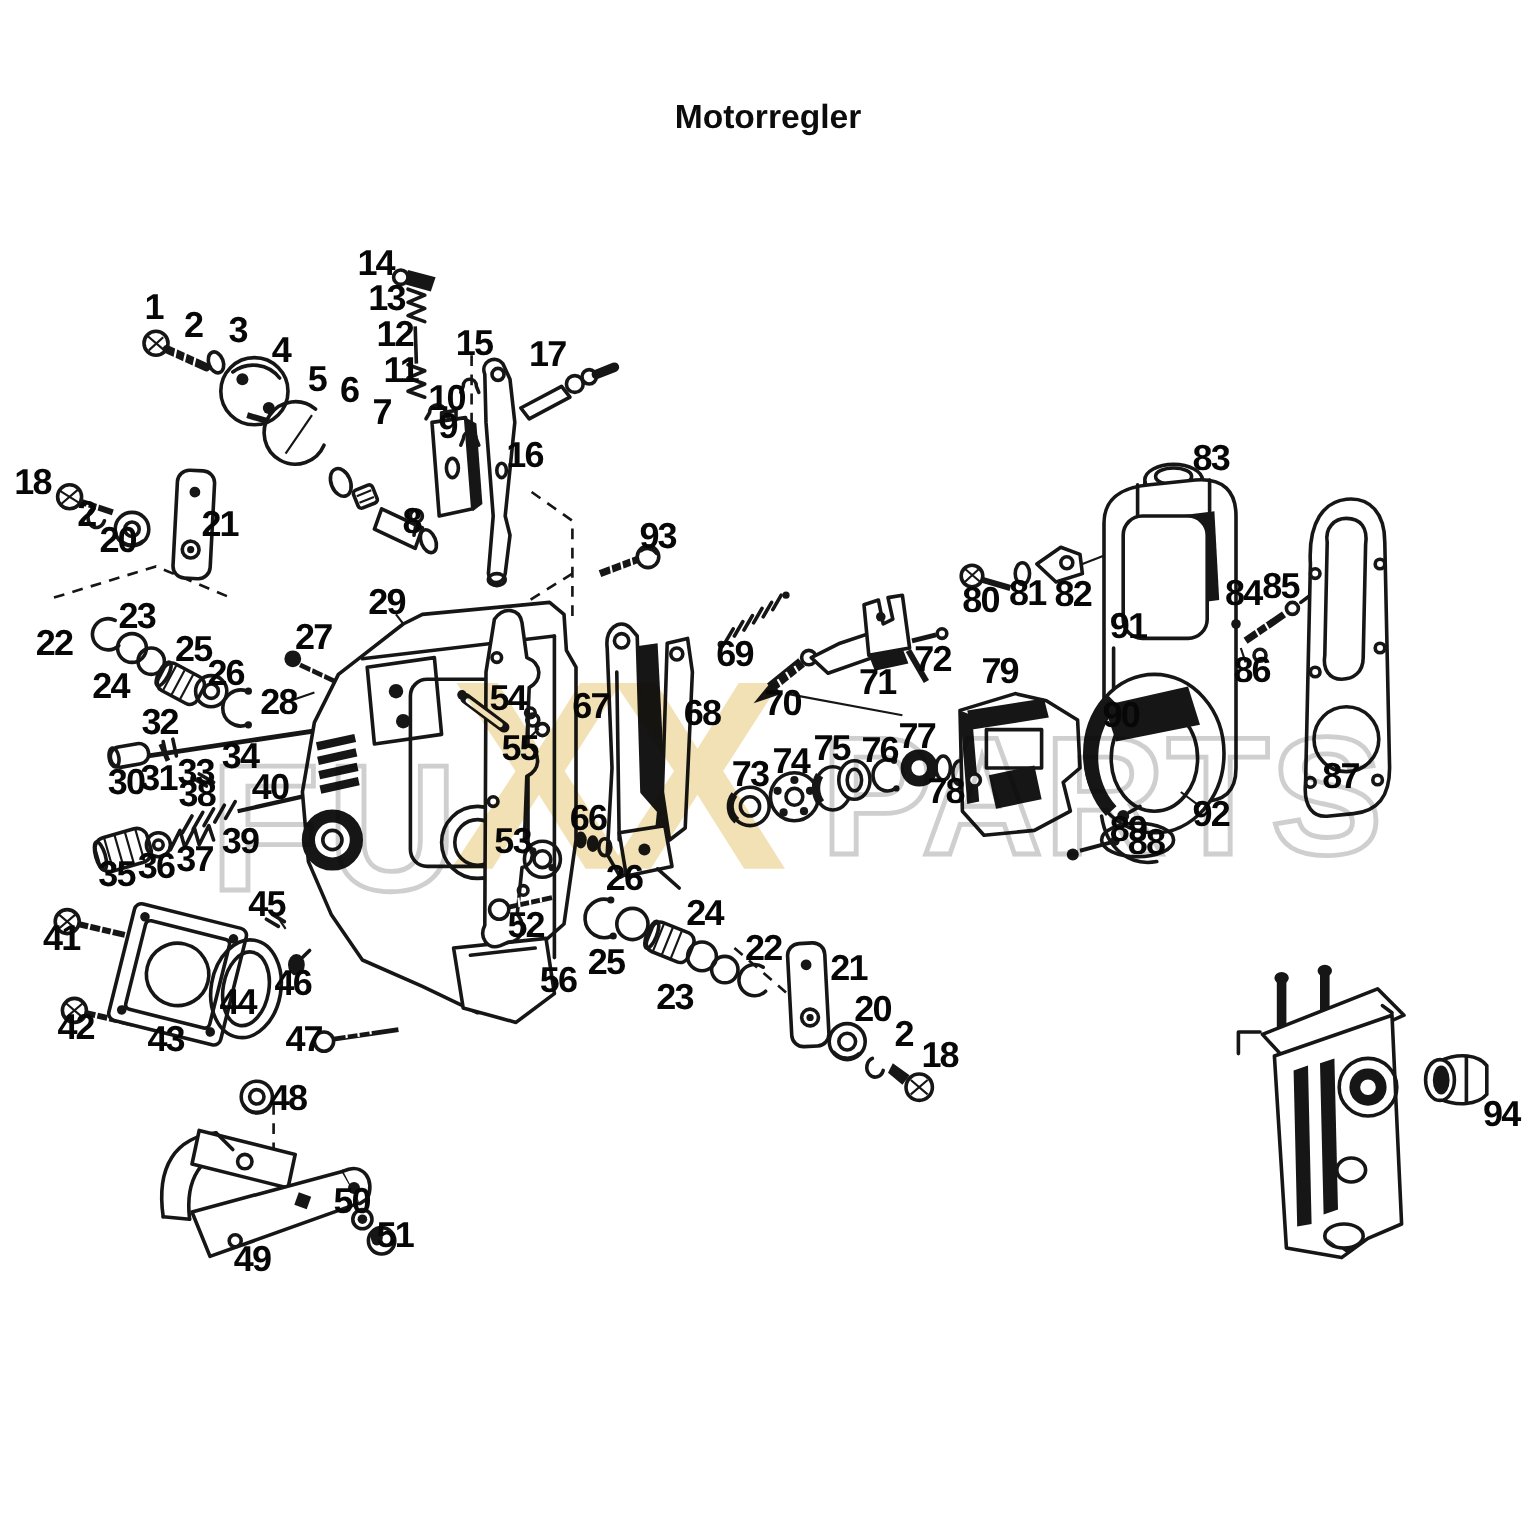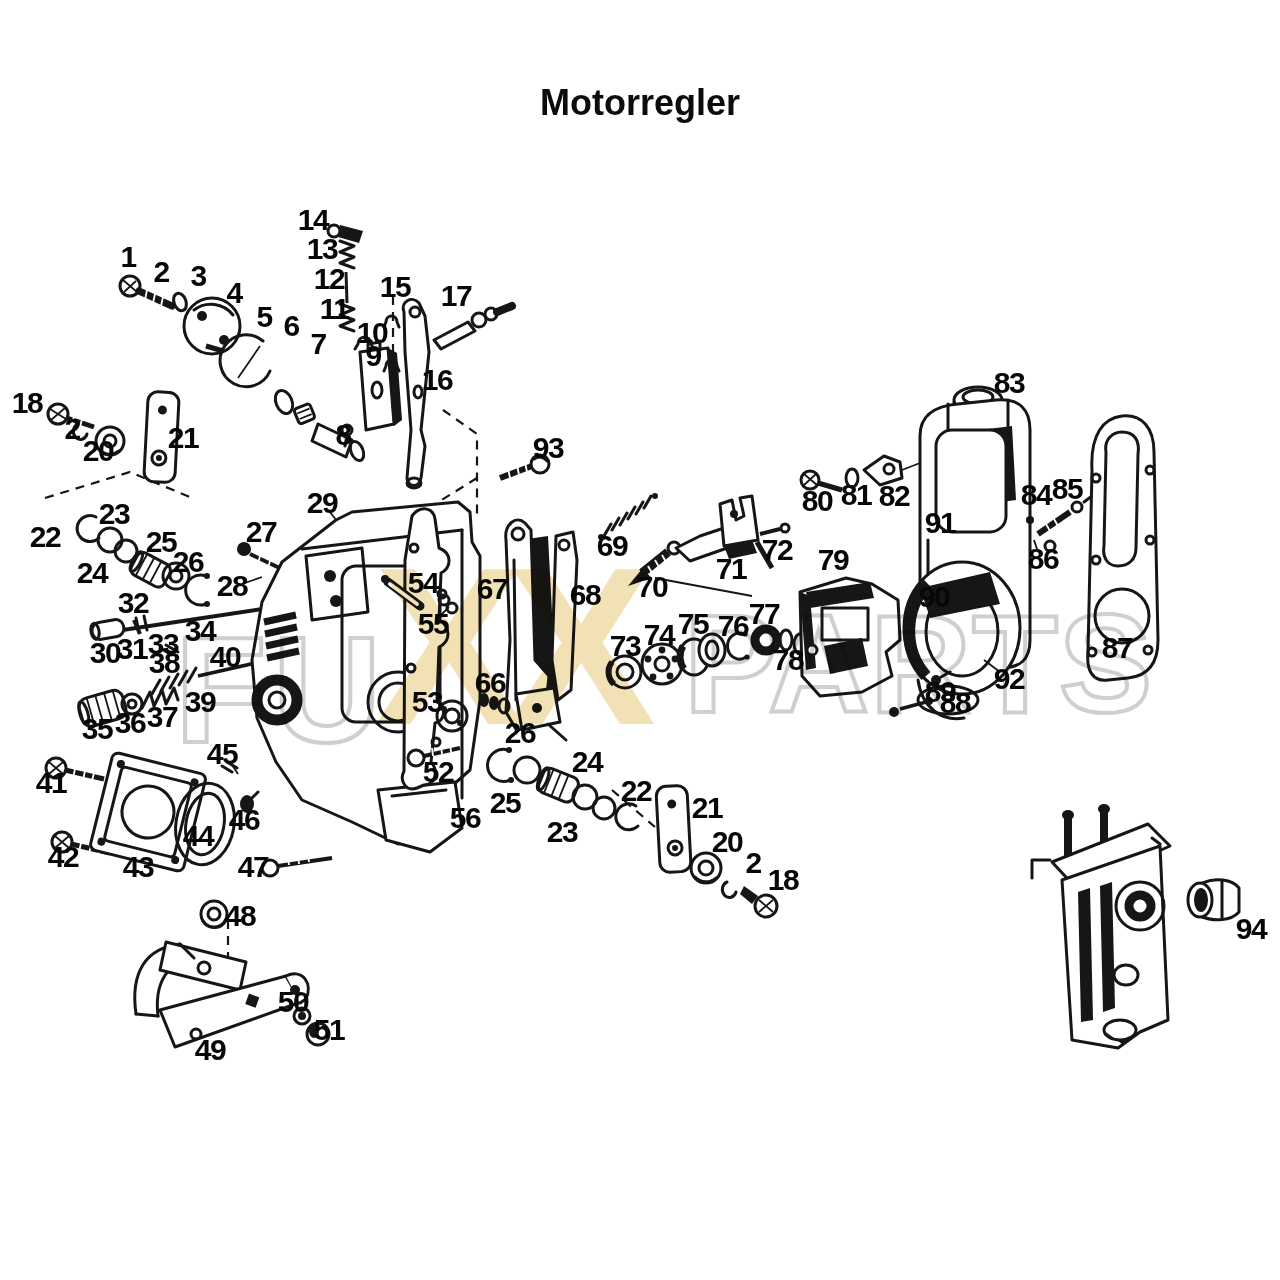--- a/index.html
+++ b/index.html
@@ -1,19 +1,19 @@
 <!DOCTYPE html>
 <html><head>
 <meta charset="utf-8">
 <style>
   html,body{margin:0;padding:0;background:#fff;}
   #page{position:relative;width:1280px;height:1280px;background:#fff;overflow:hidden;
         font-family:"Liberation Sans",sans-serif;}
   #title{position:absolute;left:0;top:82px;width:1280px;text-align:center;
-         font-size:36px;font-weight:700;color:#0c0c0c;letter-spacing:0px;}
+         font-size:28px;font-weight:700;color:#0c0c0c;letter-spacing:0px;}
   #drawing{position:absolute;left:0;top:0;}
   
   .s{stroke:#161616;fill:none;stroke-width:3;stroke-linecap:round;stroke-linejoin:round}
   .w{fill:#fff;stroke:#161616;stroke-width:3;stroke-linejoin:round;stroke-linecap:round}
   .b{fill:#161616;stroke:none}
   .d{stroke:#161616;stroke-width:2.2;fill:none;stroke-dasharray:9 7;stroke-linecap:butt}
   .wt{stroke:#fff;stroke-width:1.8;fill:none}
   .thin{stroke:#161616;stroke-width:1.8;fill:none}
   
   #labels{position:absolute;left:0;top:0;width:1280px;height:1280px;}

